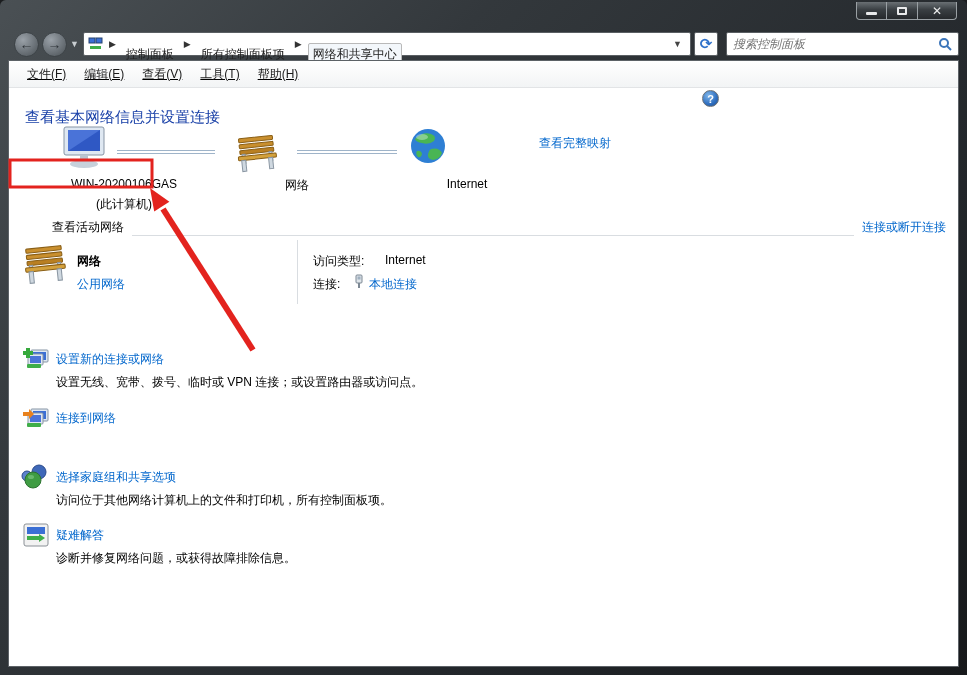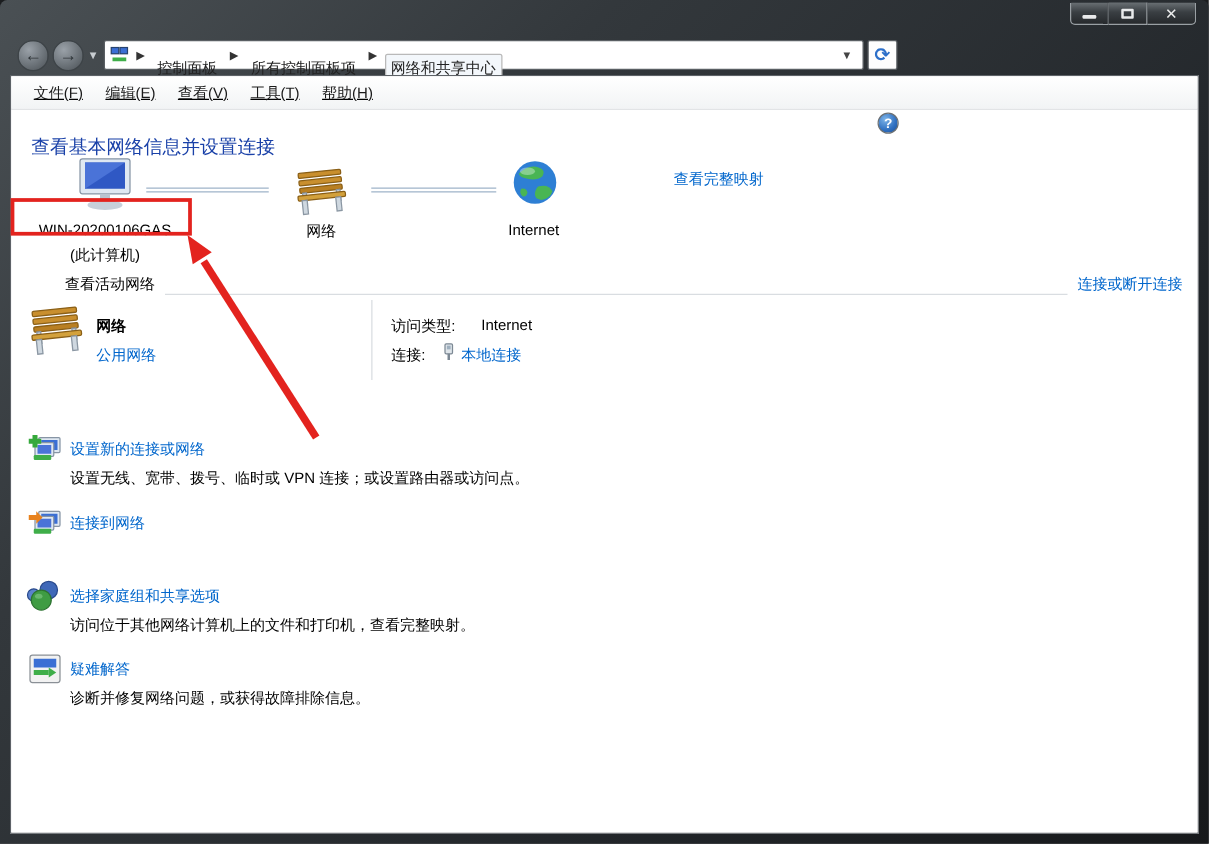--- a/index.html
+++ b/index.html
@@ -56,21 +56,21 @@
   .side-link { position:absolute; left:25px; white-space:nowrap; cursor:pointer; }
   .side-label { position:absolute; left:25px; color:#8e8e8e; }
   .content { position:relative; flex:1; background:#fff; font-size:12px; color:#000; }
 
   
   .page-title { position:absolute; left:16px; top:20px; font-size:15px; color:#1a41a8; white-space:nowrap; }
   .help-btn { position:absolute; left:693px; top:2px; width:17px; height:17px; border-radius:50%;
     background:radial-gradient(circle at 35% 30%,#7db4e8 0%,#2f6fc0 60%,#1d4e94 100%);
     border:1px solid #6b7074; color:#fff; font-size:11px; font-weight:bold; display:flex; align-items:center; justify-content:center; }
 
-  .map-label { position:absolute; transform:translateX(-50%); white-space:nowrap; }
+  .map-label { position:absolute; transform:translateX(-50%); white-space:nowrap;margin-left:40px; }
   .connector { position:absolute; height:4px; border-top:1px solid #9fb4c9; border-bottom:1px solid #9fb4c9; }
   .link { color:#0066cc; cursor:pointer; white-space:nowrap; }
 
   .sect-head { position:absolute; left:16px; right:12px; display:flex; align-items:flex-end;margin-left:27px; }
   .sect-head .rule { flex:1; border-top:1px solid #d9dde1; margin:0 8px; }
   .sect-title { white-space:nowrap; color:#000; }
 
   .vdivider { position:absolute; left:288px; top:152px; width:1px; height:64px; background:#d9dde1; }
   .bold { font-weight:bold; }
   .abs { position:absolute; white-space:nowrap; }
@@ -118,20 +118,27 @@
       </svg>
       <span class="crumb-sep">▶</span>
       <span class="crumb">控制面板</span>
       <span class="crumb-sep">▶</span>
       <span class="crumb">所有控制面板项</span>
       <span class="crumb-sep">▶</span>
       <span class="crumb current">网络和共享中心</span>
       <span class="addr-caret">▼</span>
     </div>
     <div class="refresh-btn">⟳</div>
+    <div class="searchbox">
+      <input type="text" placeholder="搜索控制面板" style="">
+      <svg width="14" height="14" viewBox="0 0 14 14">
+        <circle cx="6" cy="6" r="4" fill="none" stroke="#3b75ba" stroke-width="2"></circle>
+        <line x1="9" y1="9" x2="13" y2="13" stroke="#3b75ba" stroke-width="2"></line>
+      </svg>
+    </div>
   </div>
 
   <div class="client">
     <div class="menubar">
       <span class="menu-item">文件(F)</span>
       <span class="menu-item">编辑(E)</span>
       <span class="menu-item">查看(V)</span>
       <span class="menu-item">工具(T)</span>
       <span class="menu-item">帮助(H)</span>
     </div>
@@ -240,21 +247,21 @@
         </svg>
         <div class="abs link" style="left:47px; top:322px">连接到网络</div>
 
         <svg class="task-icon" style="left:11px; top:376px" viewBox="0 0 28 26">
           <circle cx="19" cy="8" r="7" fill="#3f68b8" stroke="#2a4a8c"></circle>
           <circle cx="7" cy="12" r="5" fill="#5b82cc" stroke="#2a4a8c"></circle>
           <circle cx="13" cy="16" r="8" fill="#3f9c43" stroke="#2c7330"></circle>
           <ellipse cx="11" cy="13" rx="3" ry="2" fill="#7cc47f" opacity="0.7"></ellipse>
         </svg>
         <div class="abs link" style="left:47px; top:381px">选择家庭组和共享选项</div>
-        <div class="abs desc" style="left:47px; top:404px">访问位于其他网络计算机上的文件和打印机，查看完整映射。</div>
+        <div class="abs desc" style="left:47px; top:404px">访问位于其他网络计算机上的文件和打印机，所有控制面板项。</div>
 
         <svg class="task-icon" style="left:13px; top:434px" viewBox="0 0 28 26">
           <rect x="2" y="2" width="24" height="22" rx="2" fill="#f2f2f2" stroke="#8a9096"></rect>
           <rect x="5" y="5" width="18" height="7" fill="#3b6fd4"></rect>
           <rect x="5" y="14" width="12" height="4" fill="#3fae49"></rect>
           <polygon points="17,12 23,16 17,20" fill="#3fae49"></polygon>
         </svg>
         <div class="abs link" style="left:47px; top:439px">疑难解答</div>
         <div class="abs desc" style="left:47px; top:462px">诊断并修复网络问题，或获得故障排除信息。</div>
 

